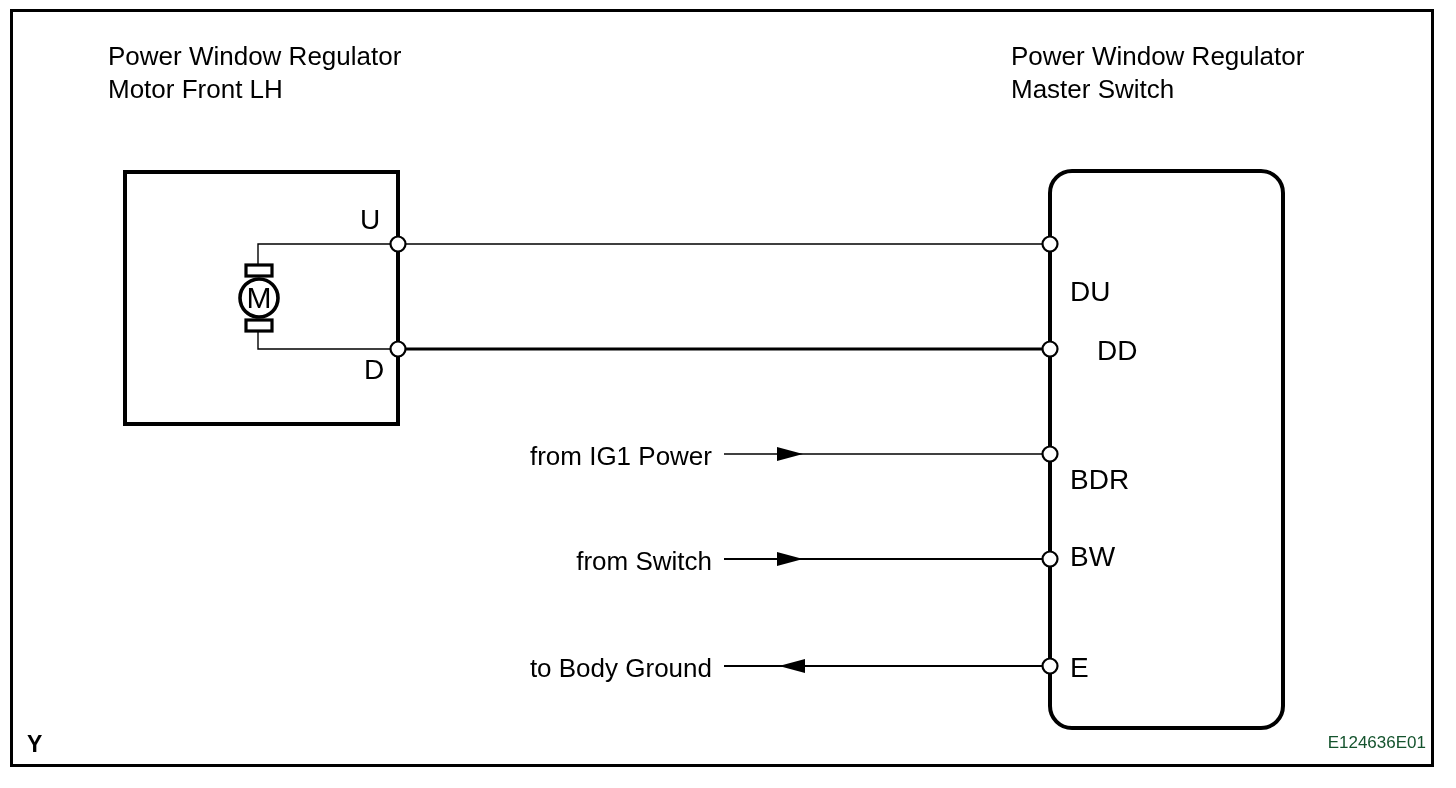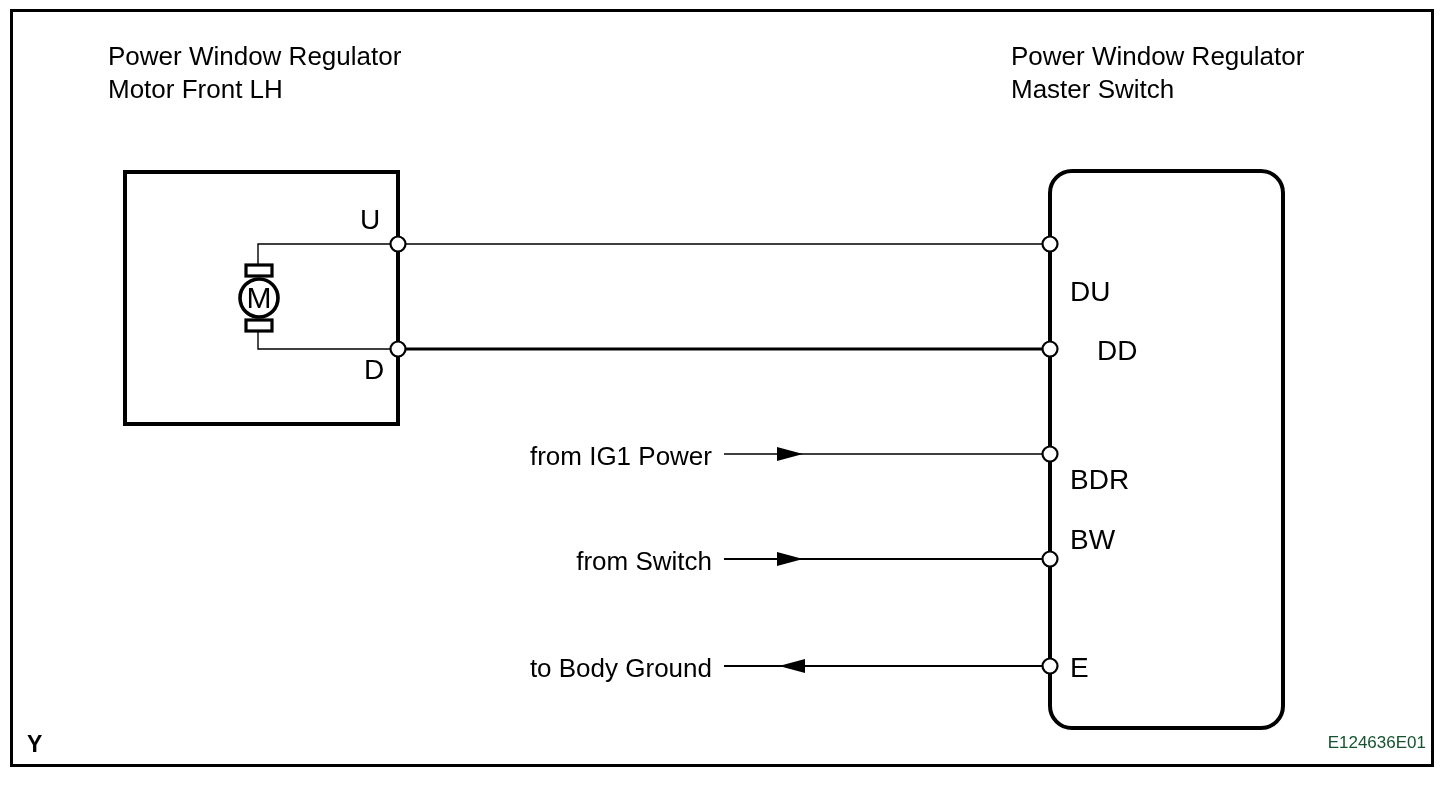--- a/index.html
+++ b/index.html
@@ -29,21 +29,21 @@
   .motor-letter{
     position:absolute;left:242px;top:284px;width:34px;text-align:center;
     font-size:30px;line-height:28px;color:#000;
   }
   .pin-label{position:absolute;font-size:28px;line-height:28px;color:#000;}
   .pin-u{left:360px;top:206px;}
   .pin-d{left:364px;top:356px;}
   .pin-du{left:1070px;top:232px;margin-top:46px;}
   .pin-dd{left:1097px;top:337px;}
   .pin-bdr{left:1070px;top:442px;margin-top:24px;}
-  .pin-bw{left:1070px;top:526px;}
+  .pin-bw{left:1070px;top:543px;}
   .pin-e{left:1070px;top:654px;}
   .annot-label{
     position:absolute;right:744px;font-size:26px;line-height:26px;color:#000;
     white-space:nowrap;text-align:right;
   }
   .annot-ig1{top:443px;}
   .annot-battery{top:548px;}
   .annot-ground{top:655px;text-align:center;}
   .section-marker{
     position:absolute;left:27px;top:733px;font-size:23px;line-height:23px;

